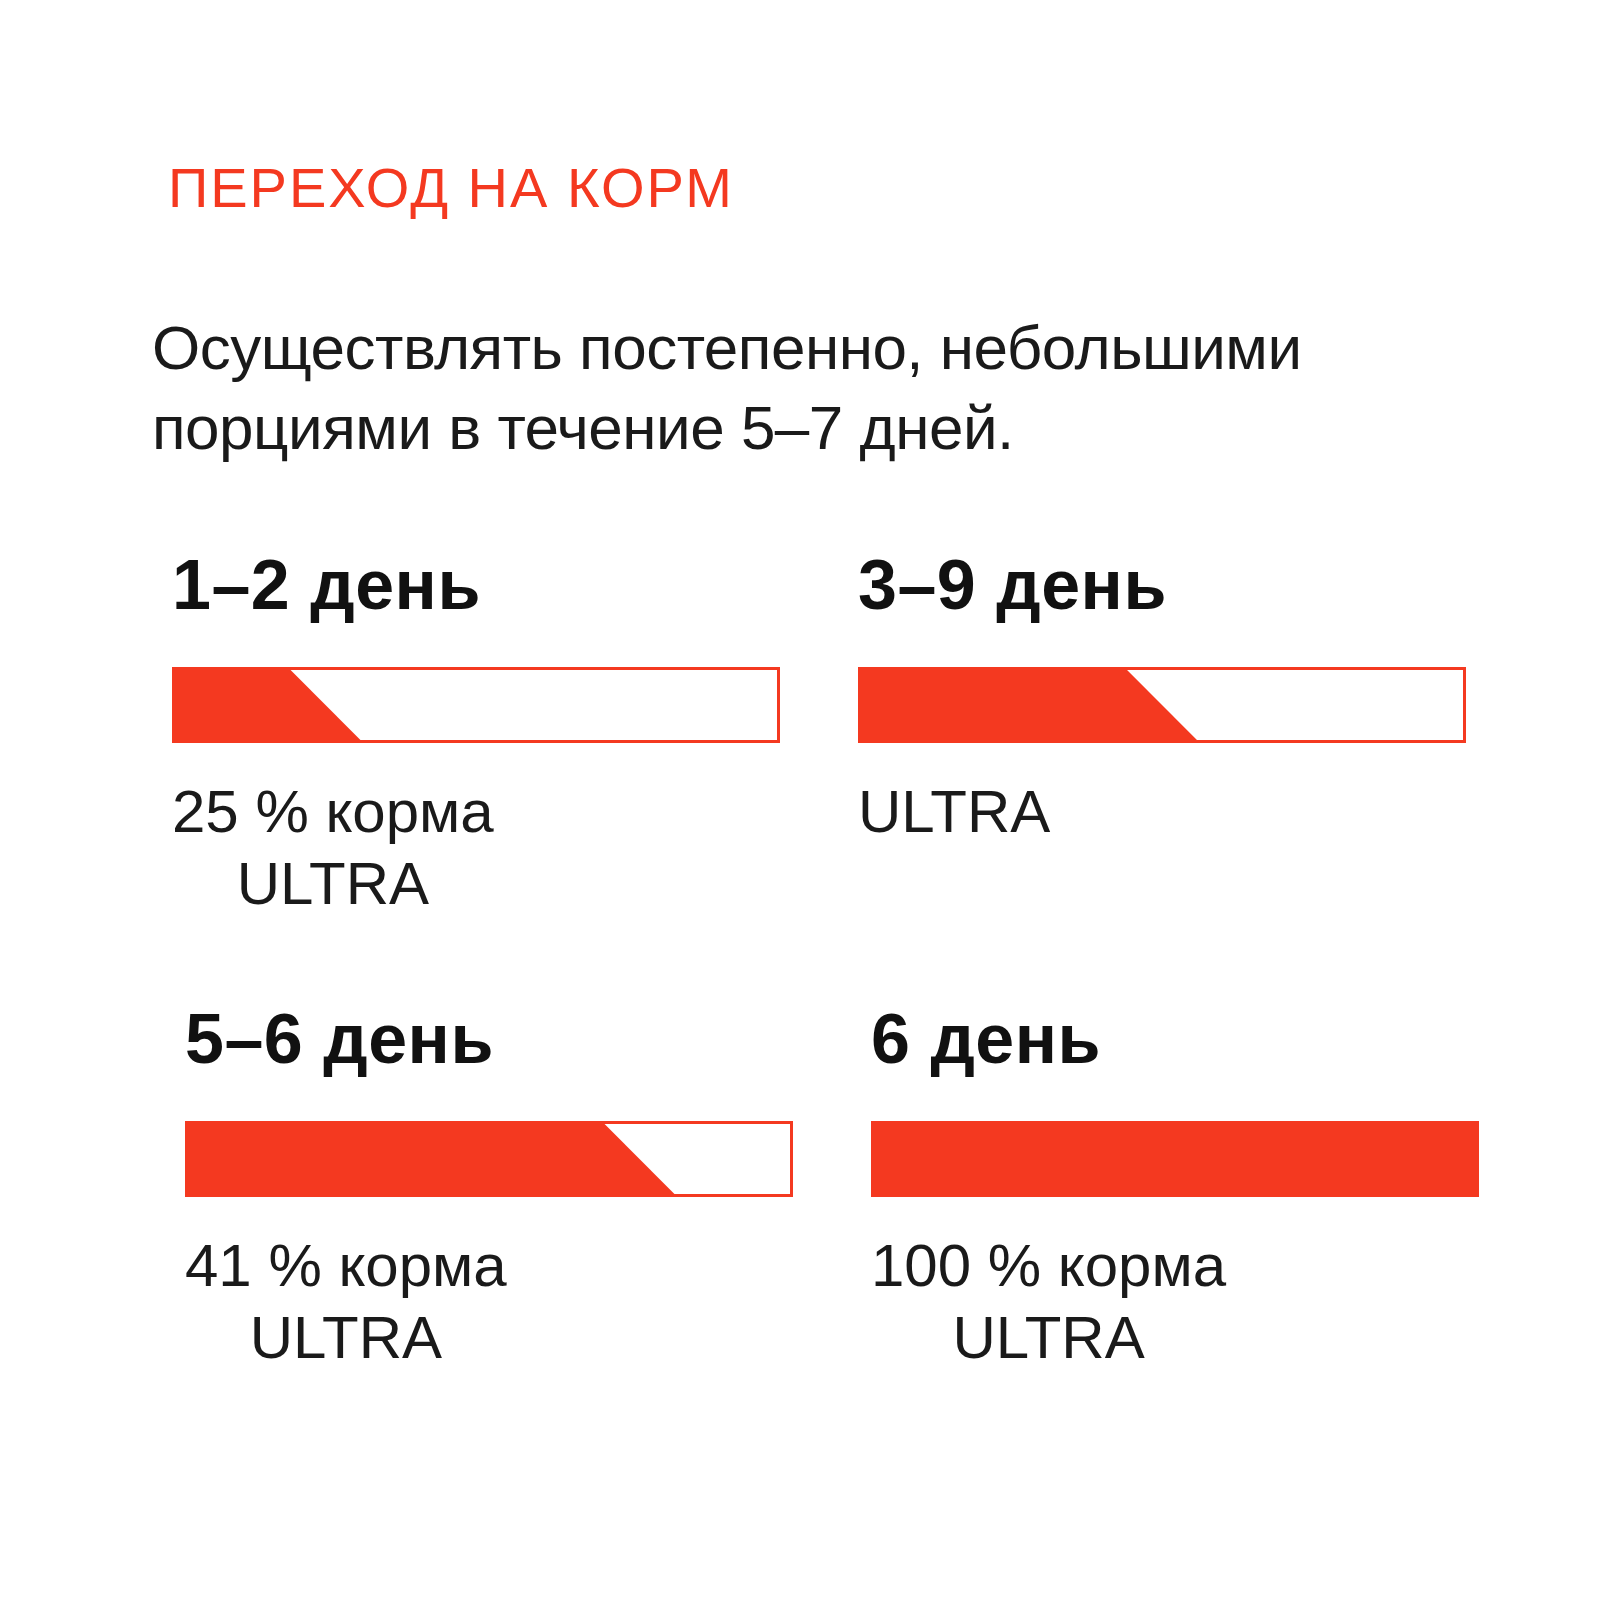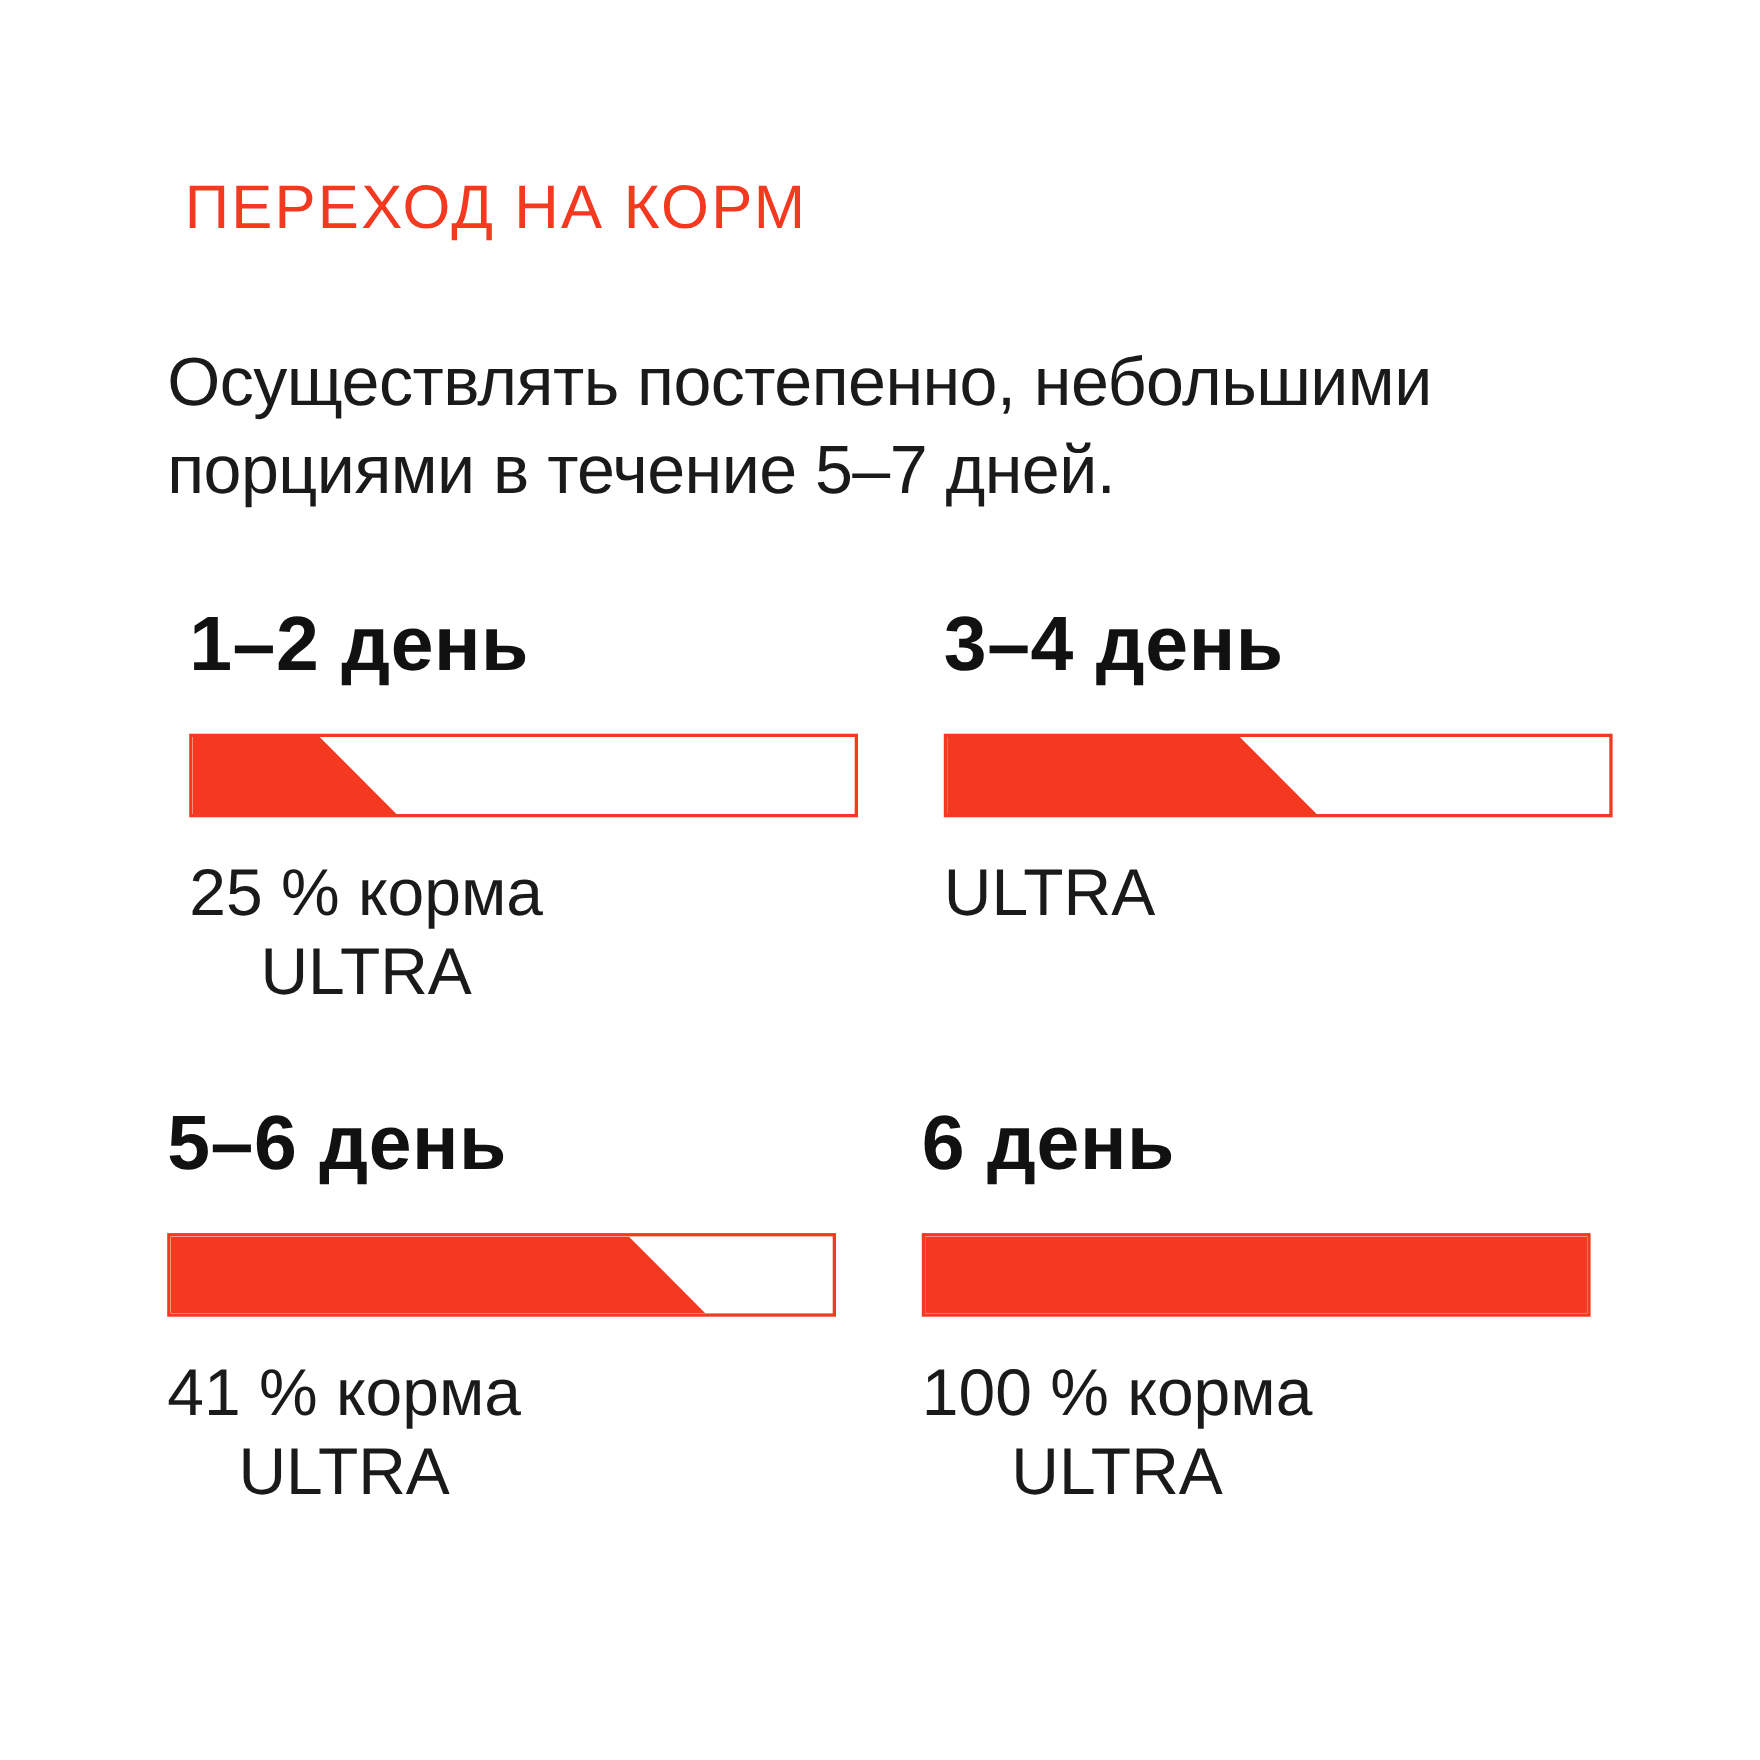--- a/index.html
+++ b/index.html
@@ -35,21 +35,21 @@
     color: #1a1a1a;
     margin-top: 36px;
   }
   .cell {
     position: absolute;
     width: 608px;
   }
   .cell.col-1 { left: 152px; }
   .cell.col-2 { left: 838px; }
   .cell.row-1 { top: 550px; margin-left: 20px; }
-  .cell.row-2 { top: 1004px; }
+  .cell.row-2 { top: 1004px; margin-left: 33px; }
   .period {
     font-size: 70px;
     line-height: 70px;
     font-weight: 800;
     letter-spacing: 0.5px;
     color: #111111;
     white-space: nowrap;
   }
   .bar {
     position: absolute;
@@ -94,21 +94,21 @@
     <div class="bar">
       <div class="bar-fill" style="clip-path: polygon(0px 0px, 19.2% 0px, 30.8% 100%, 0px 100%);"></div>
     </div>
     <div class="label">
       <div>25 % корма</div>
       <div>ULTRA</div>
     </div>
   </section>
 
   <section class="cell col-2 row-1">
-    <div class="period">3–4 день</div>
+    <div class="period">3–9 день</div>
     <div class="bar">
       <div class="bar-fill" style="clip-path: polygon(0px 0px, 44.2% 0px, 55.8% 100%, 0px 100%);"></div>
     </div>
     <div class="label">
       <div>ULTRA</div>
     </div>
   </section>
 
   <section class="cell col-1 row-2">
     <div class="period">5–6 день</div>

